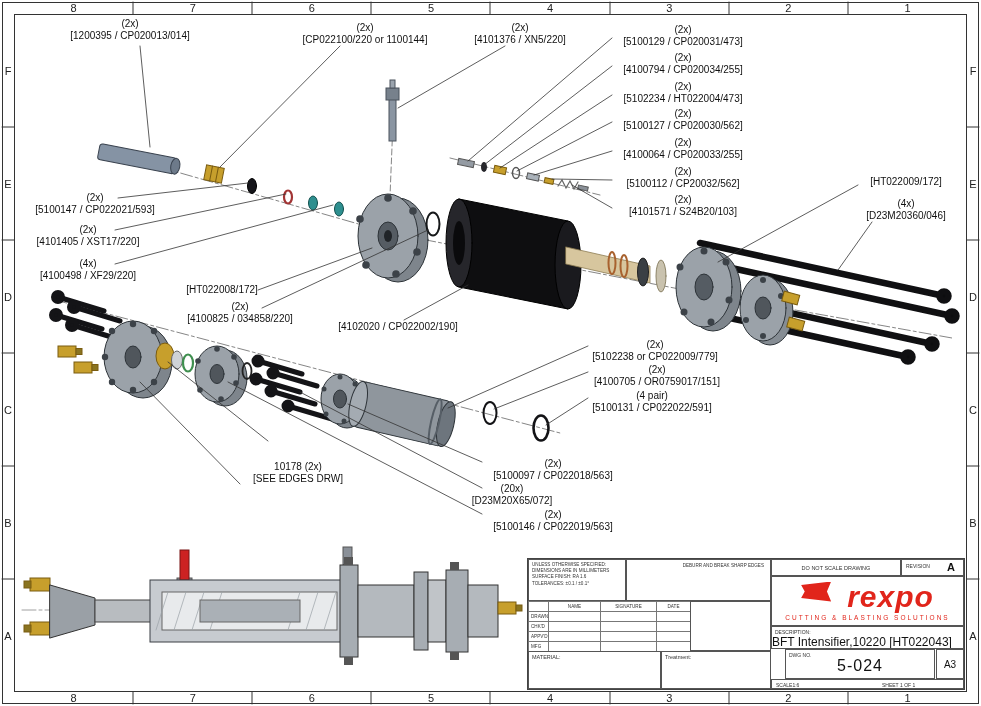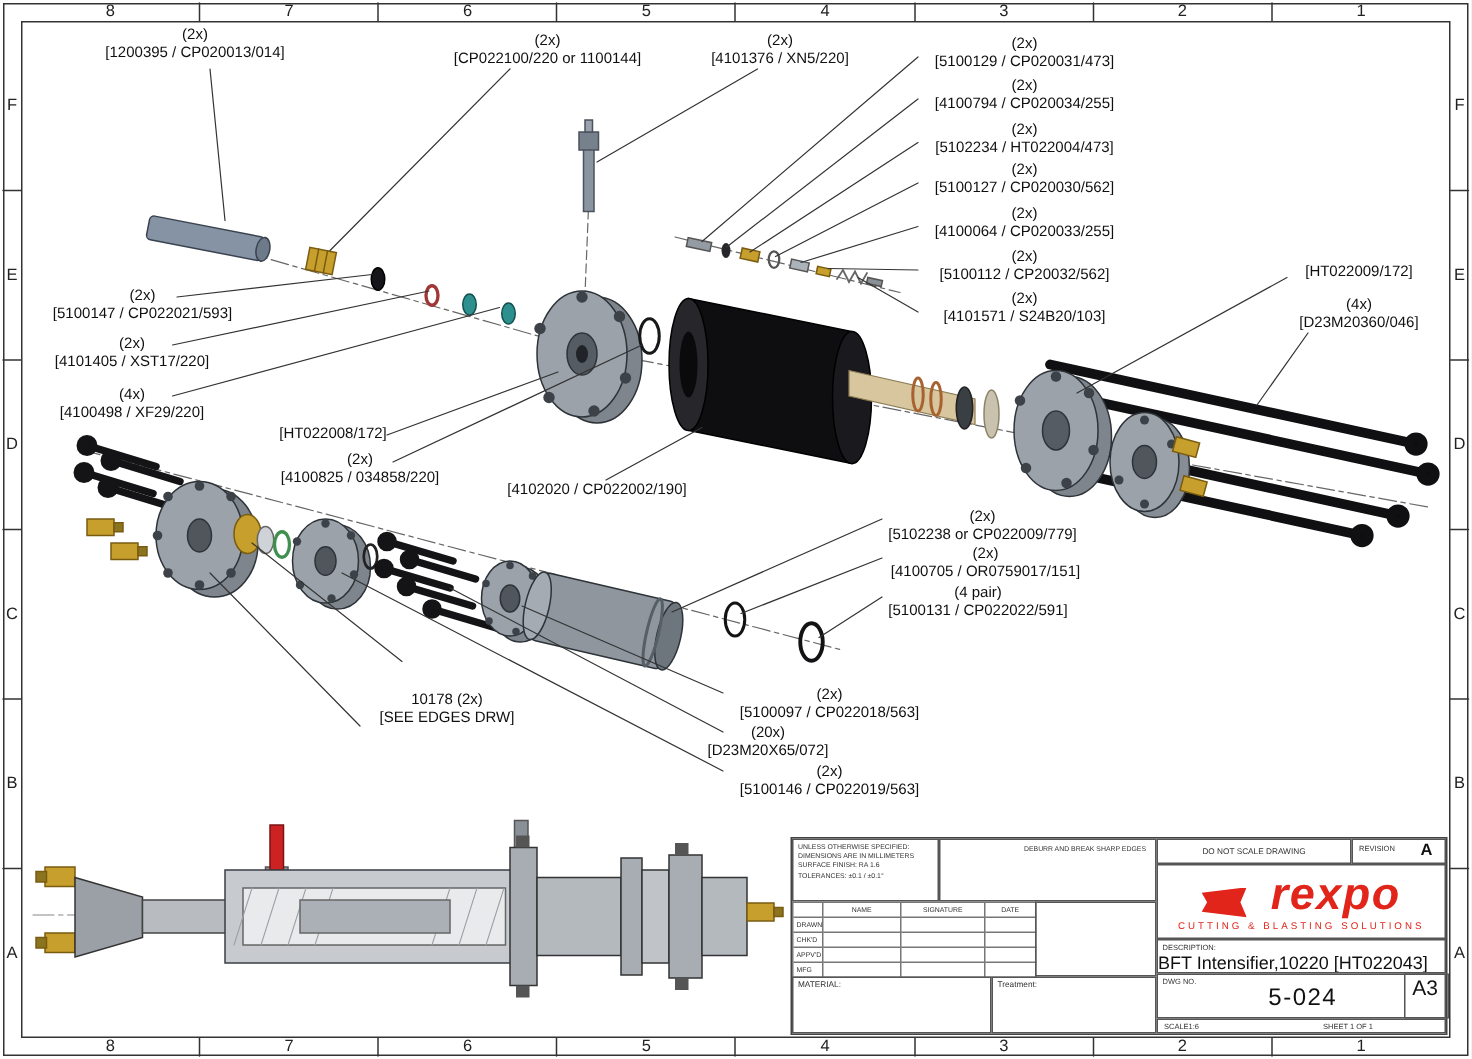--- a/index.html
+++ b/index.html
@@ -23,35 +23,35 @@
   .note{font-size:4.6px;line-height:1.35;color:#333;white-space:nowrap;}
   .notes-pad{padding:2px 0 0 3px;}
   .deburr{display:flex;align-items:flex-start;justify-content:flex-end;padding:3px 6px 0 0;
           font-size:4.6px;color:#333;text-align:right;line-height:1.3;width:100%;box-sizing:border-box;}
   .dns{display:flex;align-items:center;justify-content:center;font-size:5.5px;color:#333;}
   .rev-label{position:absolute;left:4px;top:3px;font-size:5px;color:#333;}
   .rev-val{position:absolute;right:8px;top:1px;font-size:11px;font-weight:bold;color:#111;}
   .cell-label{position:absolute;left:3px;top:2px;font-size:5px;color:#333;}
   .desc-val{position:absolute;left:0;right:0;top:8px;font-size:12px;color:#111;}
   .dwg-val{position:absolute;left:0;right:0;top:7px;text-align:center;font-size:16px;color:#111;letter-spacing:1px;}
-  .size-cell{display:flex;align-items:flex-start;justify-content:center;font-size:14px;color:#111;}
+  .size-cell{display:flex;align-items:center;justify-content:center;font-size:10px;color:#111;}
   .foot-scale{position:absolute;left:4px;top:1.5px;font-size:5px;color:#333;}
   .foot-sheet{position:absolute;left:110px;top:1.5px;font-size:5px;color:#333;}
   .mat-label,.treat-label{position:absolute;left:3px;top:2px;font-size:5.5px;color:#333;}
 
   
   .tb-table{position:absolute;left:0;top:42px;display:grid;
             grid-template-columns:20px 52px 56px 34px;grid-auto-rows:10px;}
   .tt-cell{border-right:1px solid #777;border-bottom:1px solid #777;font-size:4.6px;color:#333;
            display:flex;align-items:center;padding-left:2px;box-sizing:border-box;}
   .tt-h{justify-content:center;padding-left:0;}
 
   
   .logo-cell{display:flex;flex-direction:column;align-items:center;justify-content:center;}
-  .logo-row{display:flex;align-items:flex-end;gap:16px;}
+  .logo-row{display:flex;align-items:flex-start;gap:16px;}
   .logo-flag{display:inline-block;width:30px;height:20px;background:#e1251b;
              clip-path:polygon(0 18%,100% 0,86% 50%,100% 100%,0 82%,12% 50%);}
   .logo-text{color:#e1251b;font-weight:bold;font-style:italic;font-size:30px;line-height:1;letter-spacing:1px;}
   .logo-tag{color:#e1251b;font-size:6.5px;letter-spacing:2px;margin-top:2px;}
 </style>
 </head>
 <body>
 
 <div class="page">
 
@@ -556,21 +556,21 @@
       <div class="desc-val">BFT Intensifier,10220 [HT022043]</div>
     </div>
 
     <div class="tb-cell" style="left:0;top:92px;width:133px;height:38px">
       <span class="mat-label">MATERIAL:</span>
     </div>
     <div class="tb-cell" style="left:133px;top:92px;width:110px;height:38px">
       <span class="treat-label">Treatment:</span>
     </div>
 
-    <div class="tb-cell" style="left:243px;top:90px;width:195px;height:30px">
+    <div class="tb-cell" style="left:257px;top:90px;width:150px;height:30px">
       <span class="cell-label">DWG NO.</span>
       <div class="dwg-val">5-024</div>
     </div>
     <div class="tb-cell size-cell" style="left:408px;top:90px;width:28px;height:30px">
       <span>A3</span>
     </div>
     <div class="tb-cell" style="left:243px;top:120px;width:193px;height:10px">
       <span class="foot-scale">SCALE1:6</span>
       <span class="foot-sheet">SHEET 1 OF 1</span>
     </div>

